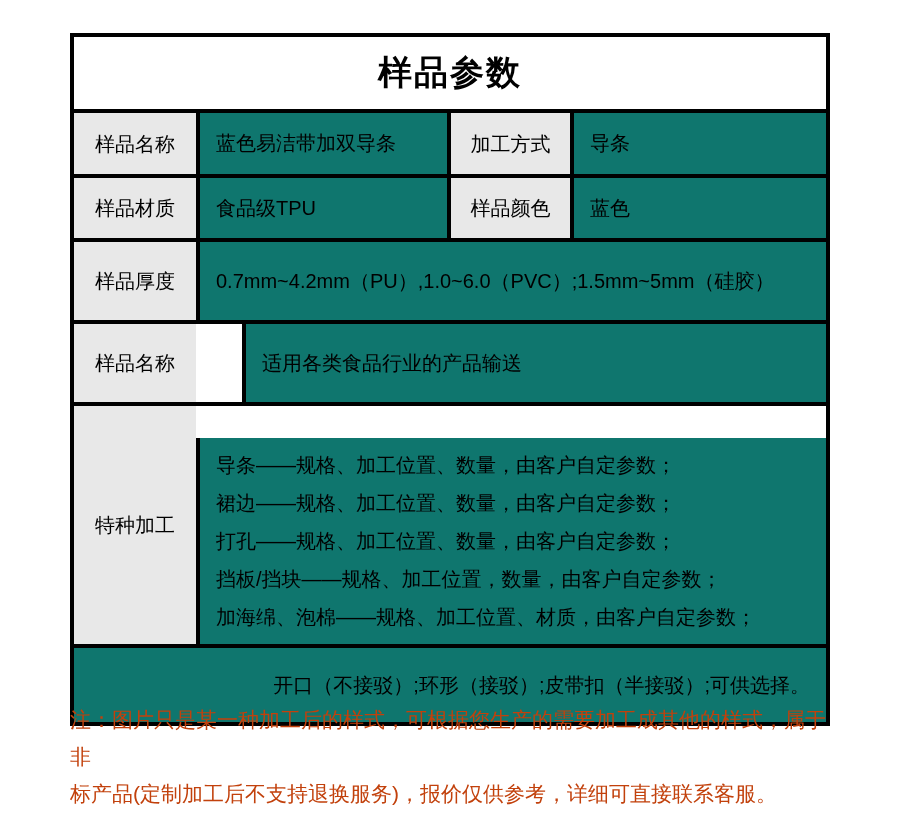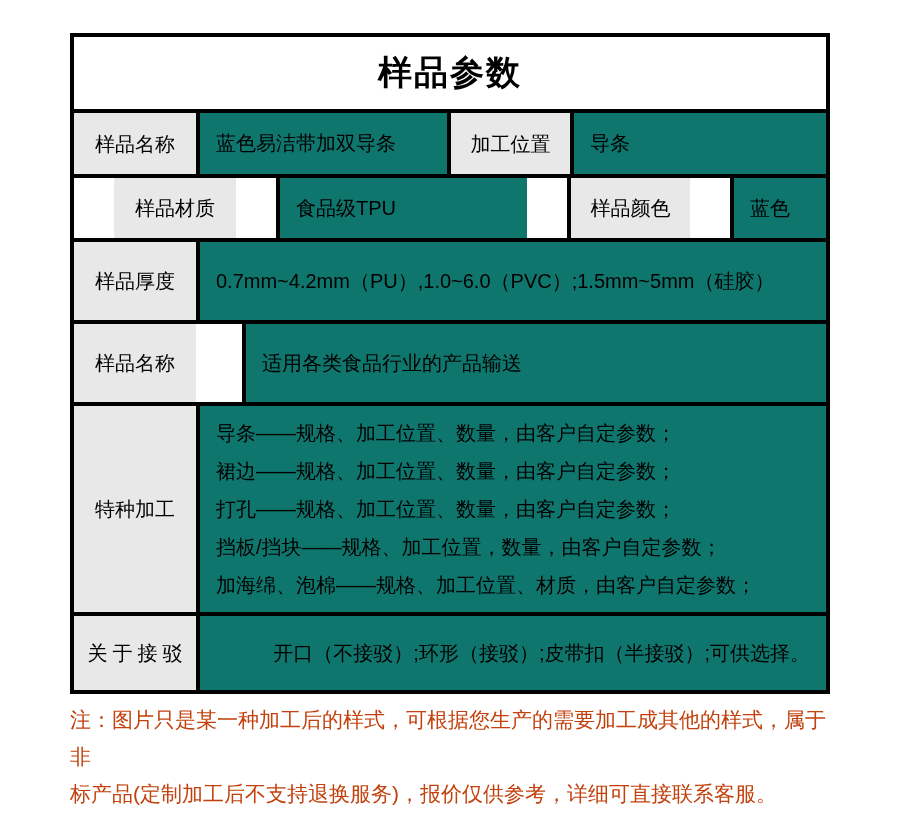--- a/index.html
+++ b/index.html
@@ -42,27 +42,27 @@
   .value-cell {
     background: #0f766e;
     display: flex; flex-direction: column; justify-content: center;
     padding: 8px 16px;
     font-size: 20px;
     flex: 1 1 auto;
   }
   .value-fixed { flex: 0 0 251px; width: 251px; }
 
   .r-pair-1 .label-cell, .r-pair-1 .value-cell { min-height: 61px; }
-  .r-pair-2 .label-cell, .r-pair-2 .value-cell { min-height: 60px; margin-left: 40px; }
+  .r-pair-2 .label-cell, .r-pair-2 .value-cell { min-height: 60px; }
   .r-thickness { min-height: 82px; }
   .r-thickness .value-cell { line-height: 29px; }
   .r-application { min-height: 82px; }
   .r-application .value-cell { line-height: 28px; margin-left: 46px; }
   .r-special { min-height: 208px; }
-  .r-special .value-cell { line-height: 38px; }
+  .r-special .value-cell { line-height: 38px; margin-top: 32px; }
   .r-splice { min-height: 78px; }
   .r-splice .value-cell { line-height: 28px; align-items: flex-end; }
 
   .note {
     position: absolute;
     left: 70px; top: 701px;
     width: 760px;
     font-size: 21px;
     line-height: 37px;
     color: #c2410c;
@@ -73,21 +73,21 @@
 
 <div class="page">
 
   <div class="spec-table">
 
     <div class="title-row">样品参数</div>
 
     <div class="row r-pair-1">
       <div class="cell label-cell label-a">样品名称</div>
       <div class="cell value-cell value-fixed">蓝色易洁带加双导条</div>
-      <div class="cell label-cell label-b">加工位置</div>
+      <div class="cell label-cell label-b">加工方式</div>
       <div class="cell value-cell">导条</div>
     </div>
 
     <div class="row r-pair-2">
       <div class="cell label-cell label-a">样品材质</div>
       <div class="cell value-cell value-fixed">食品级TPU</div>
       <div class="cell label-cell label-b">样品颜色</div>
       <div class="cell value-cell">蓝色</div>
     </div>
 
@@ -110,21 +110,20 @@
       <div class="cell value-cell">
         <div>导条——规格、加工位置、数量，由客户自定参数；</div>
         <div>裙边——规格、加工位置、数量，由客户自定参数；</div>
         <div>打孔——规格、加工位置、数量，由客户自定参数；</div>
         <div>挡板/挡块——规格、加工位置，数量，由客户自定参数；</div>
         <div>加海绵、泡棉——规格、加工位置、材质，由客户自定参数；</div>
       </div>
     </div>
 
     <div class="row r-splice">
-      <div class="cell label-cell label-a spaced">关于接驳</div>
       <div class="cell value-cell">
         <div>开口（不接驳）;环形（接驳）;皮带扣（半接驳）;可供选择。</div>
       </div>
     </div>
 
   </div>
 
   <div class="note">
     <div>注：图片只是某一种加工后的样式，可根据您生产的需要加工成其他的样式，属于非</div>
     <div>标产品(定制加工后不支持退换服务)，报价仅供参考，详细可直接联系客服。</div>

